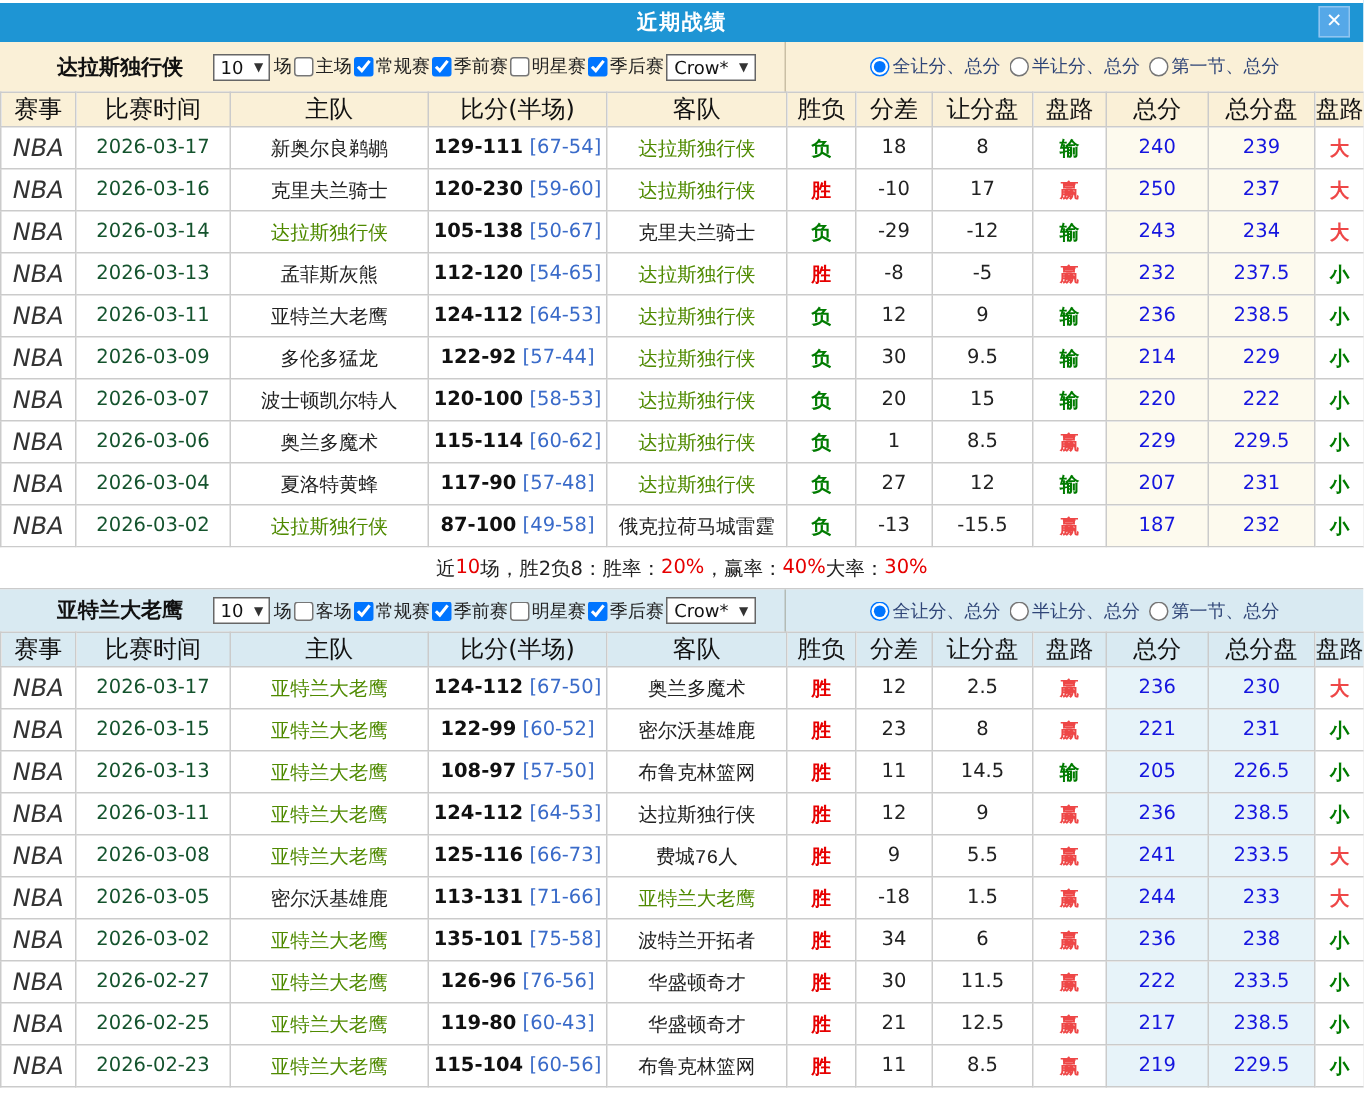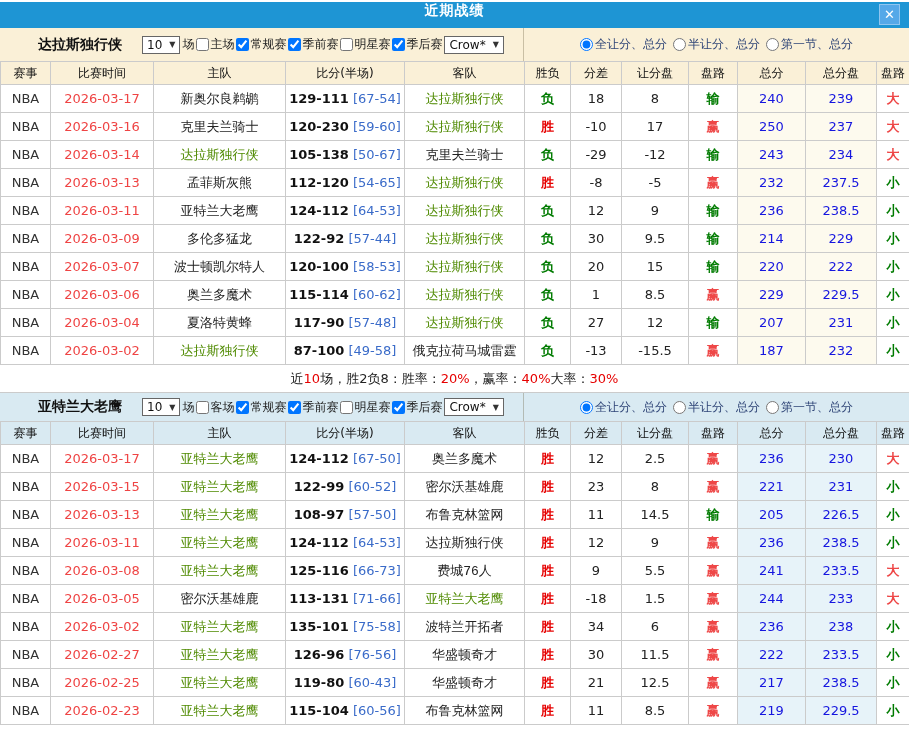--- a/index.html
+++ b/index.html
@@ -1,20 +1,20 @@
 <!DOCTYPE html>
 <html><head>
 <meta charset="utf-8">
 <style>
   html,body{margin:0;padding:0;}
   body{width:909px;height:729px;font-family:"DejaVu Sans","Liberation Sans",sans-serif;background:#fff;overflow:hidden;}
 
   
   .titlebar{height:26px;border-top:2px solid #fff;background:#1E95D4;position:relative;
-            display:flex;align-items:flex-start;justify-content:center;}
+            display:flex;align-items:center;justify-content:center;}
   .title{color:#fff;font-size:14px;font-weight:bold;letter-spacing:1px;}
   .close-btn{position:absolute;right:9px;top:2px;width:21px;height:21px;box-sizing:border-box;
              background:#55A8E8;border:1px solid #8FC5F0;color:#fff;font-size:13px;font-weight:bold;
              display:flex;align-items:center;justify-content:center;cursor:pointer;}
 
   
   .filter-bar{display:flex;align-items:stretch;width:909px;}
   .filter-bar.cream{background:#FAF0D7;}
   .filter-bar.blue{background:#D9EAF2;}
   .filter-bar.tall{height:33px;}
@@ -28,26 +28,26 @@
   .sel .arr{font-size:8px;color:#333;}
   .lbl{font-size:12px;color:#222;white-space:nowrap;}
   .cb{display:inline-flex;align-items:center;font-size:12px;color:#222;white-space:nowrap;}
   .cb input{width:13px;height:13px;margin:0 1px 0 2px;}
   .rd{display:inline-flex;align-items:center;font-size:12px;color:#2F4577;margin:0 3px;white-space:nowrap;}
   .rd input{width:13px;height:13px;margin:0 2px 0 0;}
 
   
   table{border-collapse:collapse;table-layout:fixed;width:909px;}
   th,td{border:1px solid #CBCBCB;text-align:center;overflow:hidden;white-space:nowrap;padding:0;}
-  th{height:22px;font-size:12px;font-weight:normal;color:#111;}
+  th{height:22px;font-size:16px;font-weight:normal;color:#111;}
   .cream-head th{background:#FAF0D7;}
   .blue-head th{background:#D9EAF2;}
   td{height:27px;font-size:13px;color:#222;background:#fff;}
-  .c-league{font-size:13px;color:#333;}
-  .c-date{color:#ef4444;margin-left:28px;}
+  .c-league{font-size:16px;color:#333;font-style:italic;}
+  .c-date{color:#14532d;margin-left:28px;}
   .c-team{color:#222;font-family:Liberation Mono, monospace;}
   .c-team.hl{color:#4F8A00;}
   .score-main{font-weight:bold;color:#111;}
   .score-half{color:#3A6BC9;}
   .c-res{font-weight:bold;}
   .red{color:#E60000;}
   .red2{color:#EE4747;}
   .green{color:#007B00;}
   .blue{color:#1515DF;}
   table.t1 td.c-total{background:#FDFAEE;}

